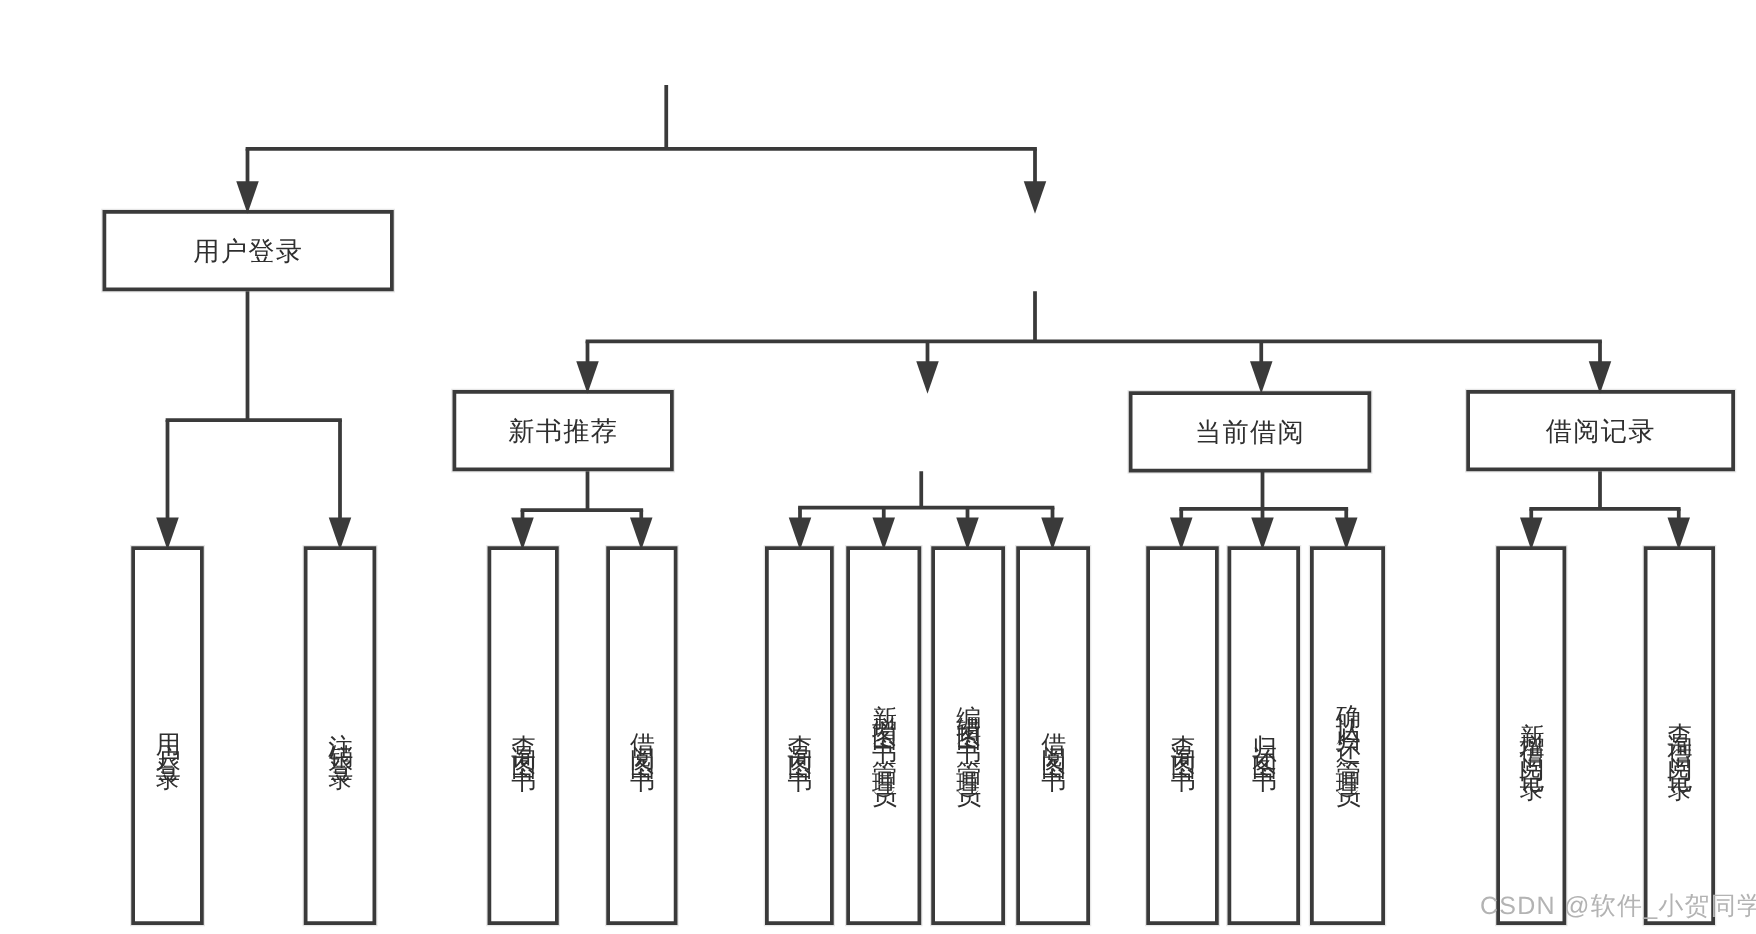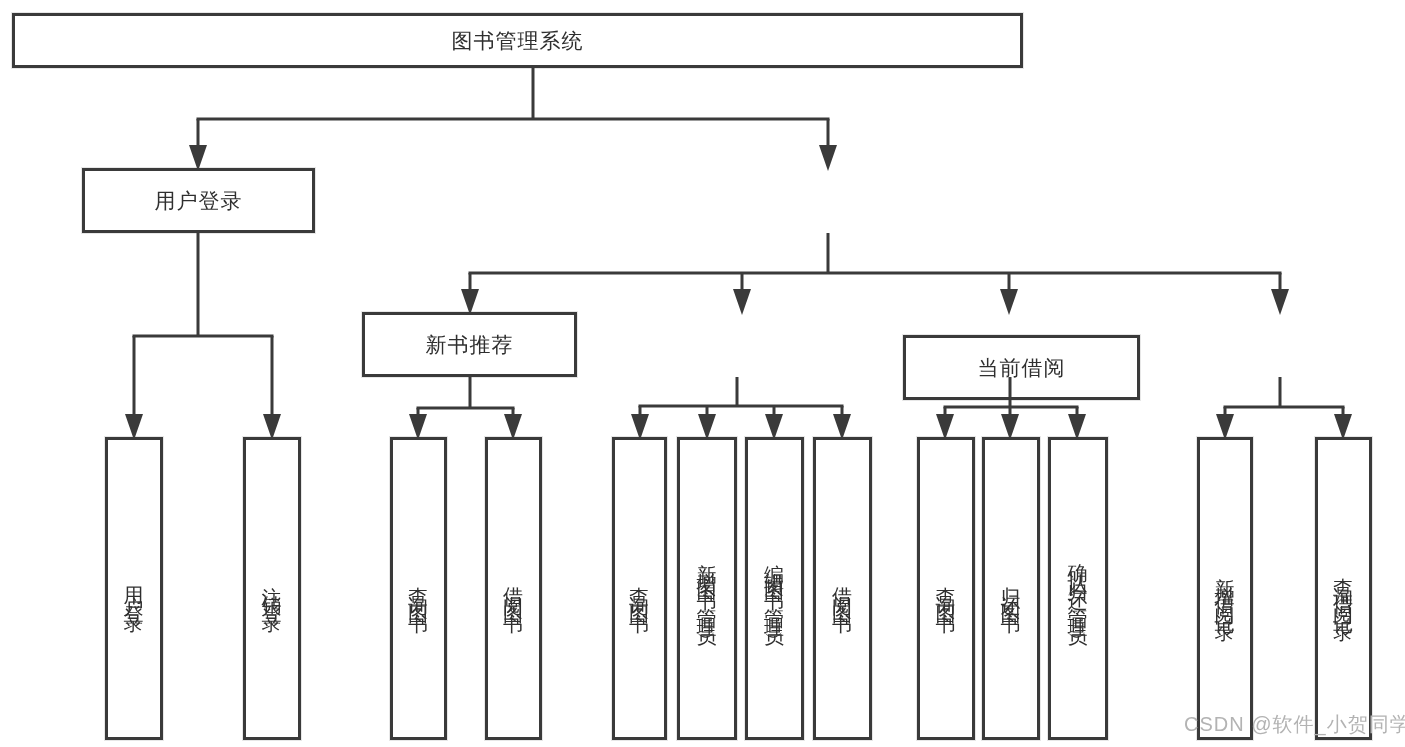--- a/index.html
+++ b/index.html
@@ -44,30 +44,30 @@
     letter-spacing:1px;
     z-index:9;
     white-space:nowrap;
   }
 </style>
 </head>
 <body>
 
 <div id="stage">
 
-  <div class="box" style="left:12px;top:13px;width:1011px;height:55px;">图书管理系统</div>
 
   <div class="box" style="left:82px;top:168px;width:233px;height:65px;">用户登录</div>
 
 
-  <div class="box" style="left:362px;top:312px;width:215px;height:65px;">新书推荐</div>
+  <div class="box" style="left:362px;top:312px;width:177px;height:65px;">新书推荐</div>
 
 
-  <div class="box" style="left:903px;top:313px;width:237px;height:65px;margin-top:22px;">当前借阅</div>
+  <div class="box" style="left:903px;top:313px;width:194px;height:65px;">当前借阅</div>
 
+  <div class="box" style="left:1173px;top:312px;width:215px;height:65px;">借阅记录</div>
 
   <div class="box v" style="left:105px;top:437px;width:58px;height:303px;">用户登录</div>
   <div class="box v" style="left:243px;top:437px;width:58px;height:303px;">注销登录</div>
 
   <div class="box v" style="left:390px;top:437px;width:57px;height:303px;">查询图书</div>
   <div class="box v" style="left:485px;top:437px;width:57px;height:303px;">借阅图书</div>
 
   <div class="box v" style="left:612px;top:437px;width:55px;height:303px;">查询图书</div>
   <div class="box v" style="left:677px;top:437px;width:60px;height:303px;">新增图书（管理员）</div>
   <div class="box v" style="left:745px;top:437px;width:59px;height:303px;">编辑图书（管理员）</div>

